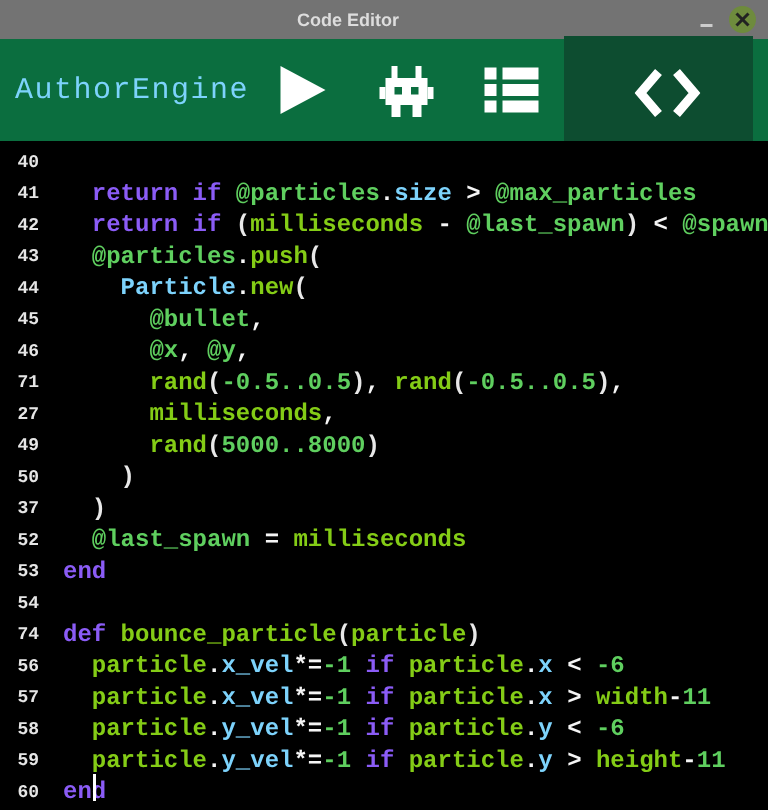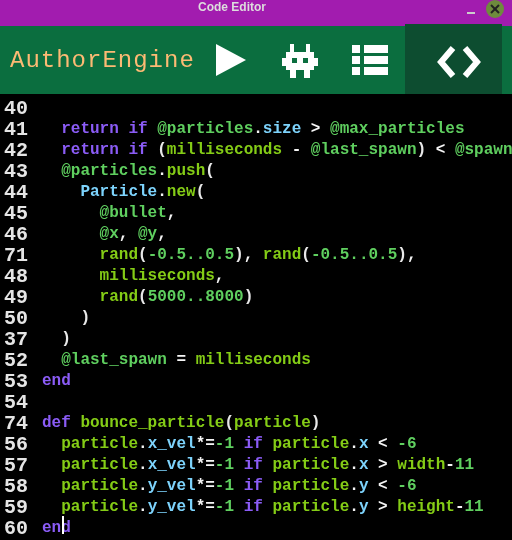--- a/index.html
+++ b/index.html
@@ -1,26 +1,26 @@
 <!DOCTYPE html>
 <html><head>
 <meta charset="utf-8">
 <style>
   html,body{margin:0;padding:0;background:#383838;font-family:"Courier New",monospace;width:512px;height:540px;overflow:hidden}
-  .titlebar{height:26px;background:#a21caf;display:flex;align-items:flex-start;color:#ddd;font-family:"Segoe UI",sans-serif;font-size:12px;font-weight:bold;padding:0 8px}
+  .titlebar{height:26px;background:#737373;display:flex;align-items:center;color:#ddd;font-family:"Segoe UI",sans-serif;font-size:12px;font-weight:bold;padding:0 8px}
   .titlebar .title{flex:1;text-align:center}
   .titlebar .ctl{width:18px;height:18px;margin-left:6px;display:flex;align-items:center;justify-content:center;border-radius:9px}
   .titlebar .ctl svg{display:block}
   .titlebar .close{background:#6e8b3d}
   .toolbar{height:68px;background:#0b6e3f;display:flex;align-items:center;padding:0 10px}
-  .brand{color:#fdba74;font-family:"Courier New",monospace;font-size:24px;letter-spacing:1px;flex:1}
+  .brand{color:#7dd3fc;font-family:"Courier New",monospace;font-size:20px;letter-spacing:1px;flex:1}
   .tbtn{width:70px;height:68px;display:flex;align-items:center;justify-content:center}
   .tbtn.code{background:#0d4d30}
   .editor{display:flex;background:#000;height:calc(540px - 26px - 68px);position:relative}
-  .gutter{background:#000;color:#e5e5e5;font-size:20px;line-height:21px;padding:4px 4px 0 4px;text-align:right;width:22px;font-family:"Courier New",monospace;font-weight:bold}
+  .gutter{background:#000;color:#e5e5e5;font-size:12px;line-height:21px;padding:4px 4px 0 4px;text-align:right;width:22px;font-family:"Courier New",monospace;font-weight:bold}
   .code{flex:1;padding:4px 0 0 12px;font-size:16px;line-height:21px;white-space:pre;font-family:"Courier New",monospace;font-weight:bold;color:#d0d0d0;overflow:hidden}
   .kw{color:#8b5cf6}      
   .iv{color:#5fcf5f}      
   .op{color:#f5f5f5}      
   .meth{color:#7dd3fc}    
   .id{color:#84cc16}      
   .num{color:#5fcf5f}     
   .par{color:#e8e8e8}
   .cursor{position:absolute;width:2px;height:18px;background:#fff;left:62px;bottom:6px;animation:blink 1s steps(1) infinite}
   @keyframes blink{50%{opacity:0}}
@@ -85,21 +85,21 @@
 <div class="editor">
   <div class="gutter" id="gutter">
       <div>40</div>
       <div>41</div>
       <div>42</div>
       <div>43</div>
       <div>44</div>
       <div>45</div>
       <div>46</div>
       <div>71</div>
-      <div>48</div>
+      <div>27</div>
       <div>49</div>
       <div>50</div>
       <div>37</div>
       <div>52</div>
       <div>53</div>
       <div>54</div>
       <div>74</div>
       <div>56</div>
       <div>57</div>
       <div>58</div>

